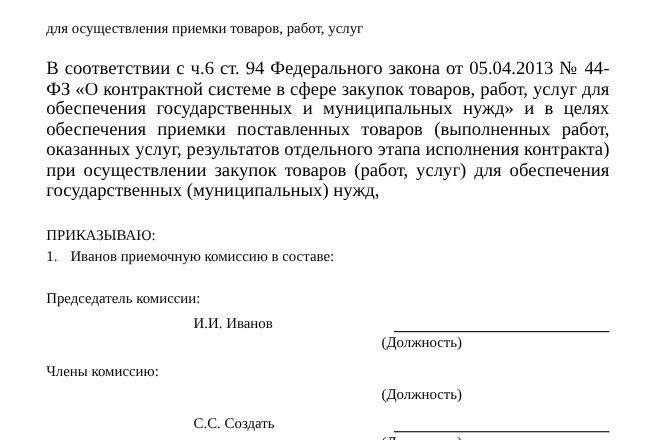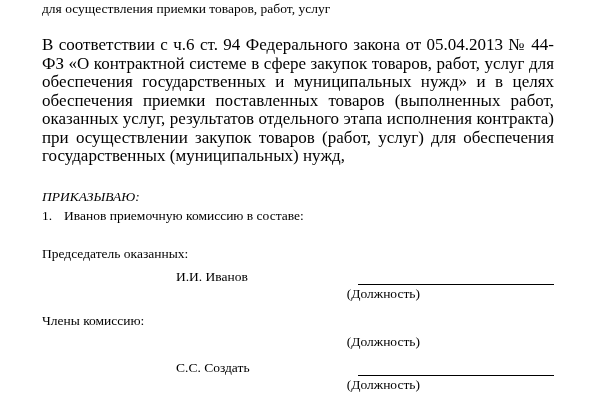--- a/index.html
+++ b/index.html
@@ -17,35 +17,34 @@
   .page {
     position: relative;
     width: 600px;
     height: 400px;
     box-sizing: border-box;
     padding: 0 46px 0 42px;
   }
   .top-line {
     font-size: 13.5px;
     line-height: 16px;
-    padding-top: 1px;
+    padding-top: 18px;
     text-align: left;
   }
   .para {
     margin-top: 19px;
     font-size: 17px;
     line-height: 18.5px;
     text-align: justify;
     text-indent: 0;
   }
   .order-word {
     margin-top: 23px;
     font-size: 13.5px;
     line-height: 16px;
-    font-style: italic;
   }
   .numbered {
     margin-top: 3px;
     font-size: 13.5px;
     line-height: 16px;
     display: flex;
   }
   .numbered .num {
     width: 22px;
     flex: 0 0 22px;
@@ -102,21 +101,21 @@
   <div class="para">В соответствии с ч.6 ст. 94 Федерального закона от 05.04.2013 № 44-ФЗ «О контрактной системе в сфере закупок товаров, работ, услуг для обеспечения государственных и муниципальных нужд» и в целях обеспечения приемки поставленных товаров (выполненных работ, оказанных услуг, результатов отдельного этапа исполнения контракта) при осуществлении закупок товаров (работ, услуг) для обеспечения государственных (муниципальных) нужд,</div>
 
   <div class="order-word">ПРИКАЗЫВАЮ:</div>
 
   <div class="numbered">
     <span class="num">1.</span>
     <span>Иванов приемочную комиссию в составе:</span>
   </div>
 
   <div class="block">
-    <div class="role">Председатель оказанных:</div>
+    <div class="role">Председатель комиссии:</div>
     <div class="member-row">
       <div class="member-name">И.И. Иванов</div>
       <div class="sig-wrap">
         <div class="sig-line"></div>
       </div>
     </div>
     <div class="sig-caption">(Должность)</div>
   </div>
 
   <div class="block members-title">

